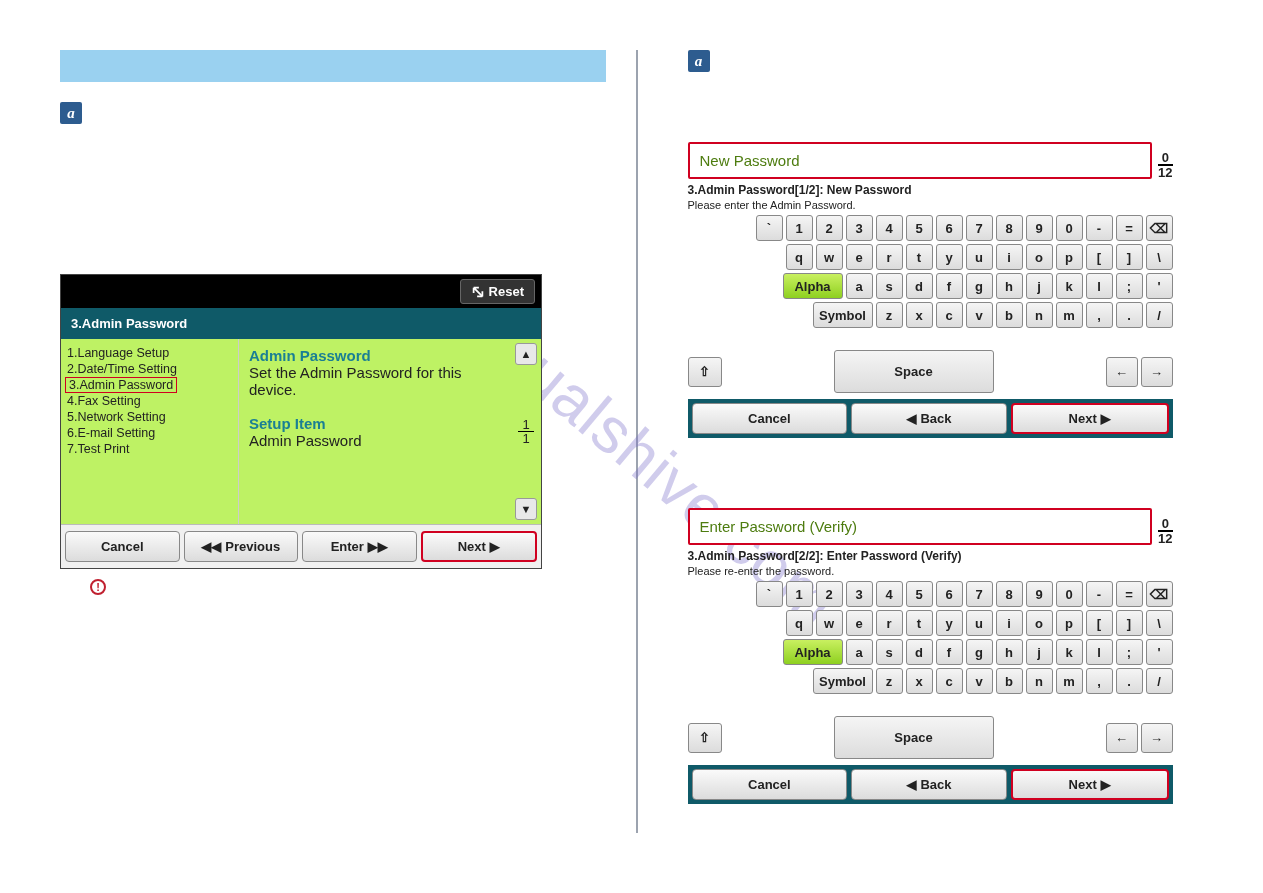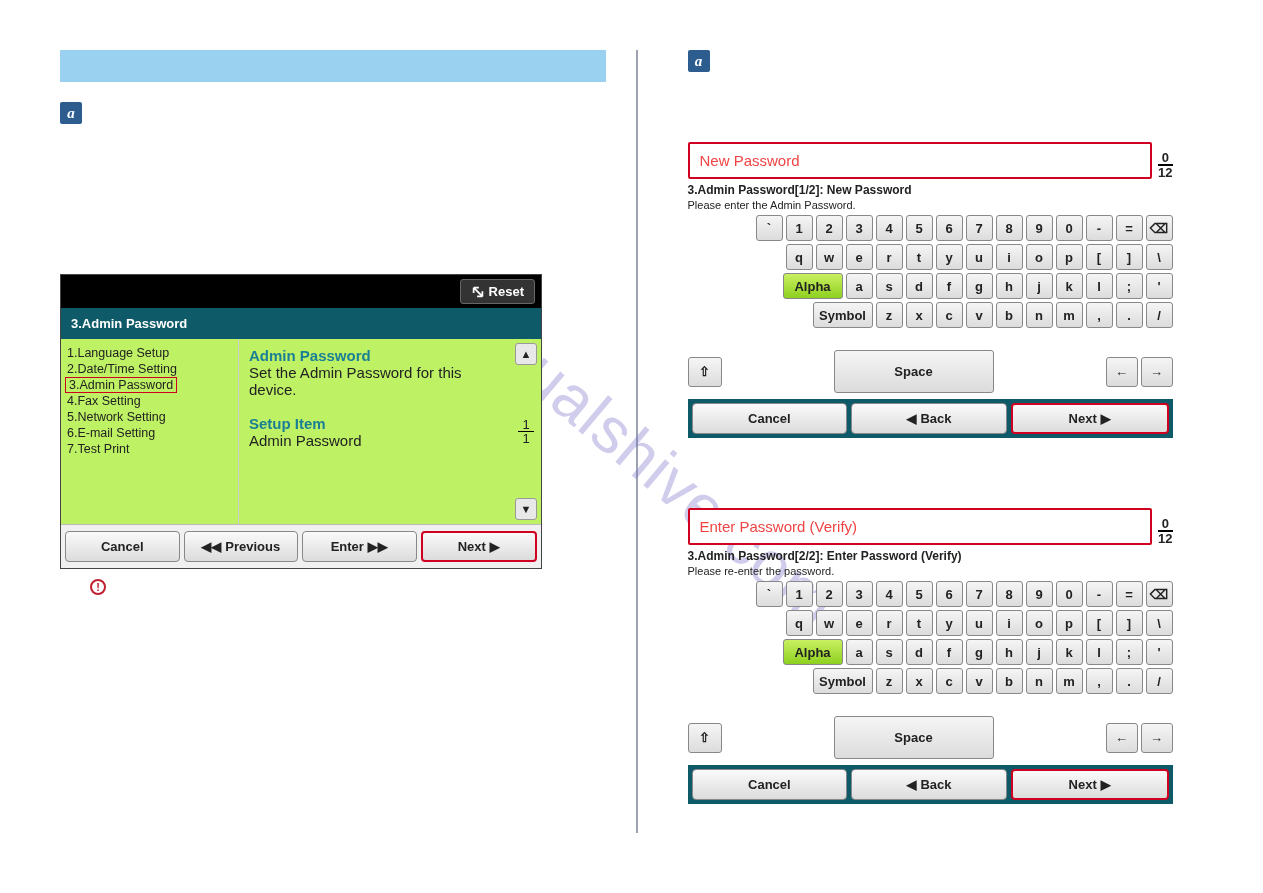--- a/index.html
+++ b/index.html
@@ -154,21 +154,21 @@
     font-size: 12px;
     margin-top: 70px;
   }
   .kb-panel + .kb-panel { }
   .kb-input-row { display:flex; align-items:flex-end; gap:6px;}
   .kb-input {
     flex:1;
     border: 2px solid #d00020;
     background: #fff;
     padding: 8px 10px;
-    color: #ef4444;
+    color: #4d7c0f;
     font-size: 15px;
     border-radius:2px;
   }
   .kb-count { font-size:13px; font-weight:bold; line-height:1; text-align:center;}
   .kb-count .top { border-bottom:2px solid #000; padding:0 2px;}
   .kb-info { font-weight:bold; margin:4px 0 2px; }
   .kb-sub { font-size:11px; margin-bottom:4px;}
   .kb-rows { display:flex; flex-direction:column; gap:3px; align-items:flex-end; }
   .kb-row { display:flex; gap:3px; }
   .key {

